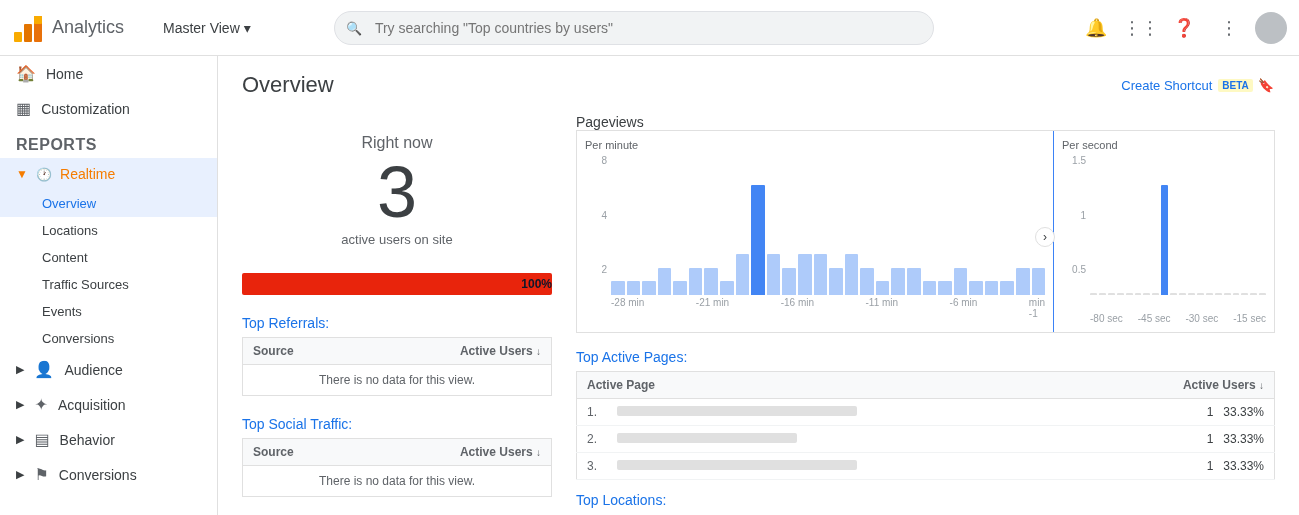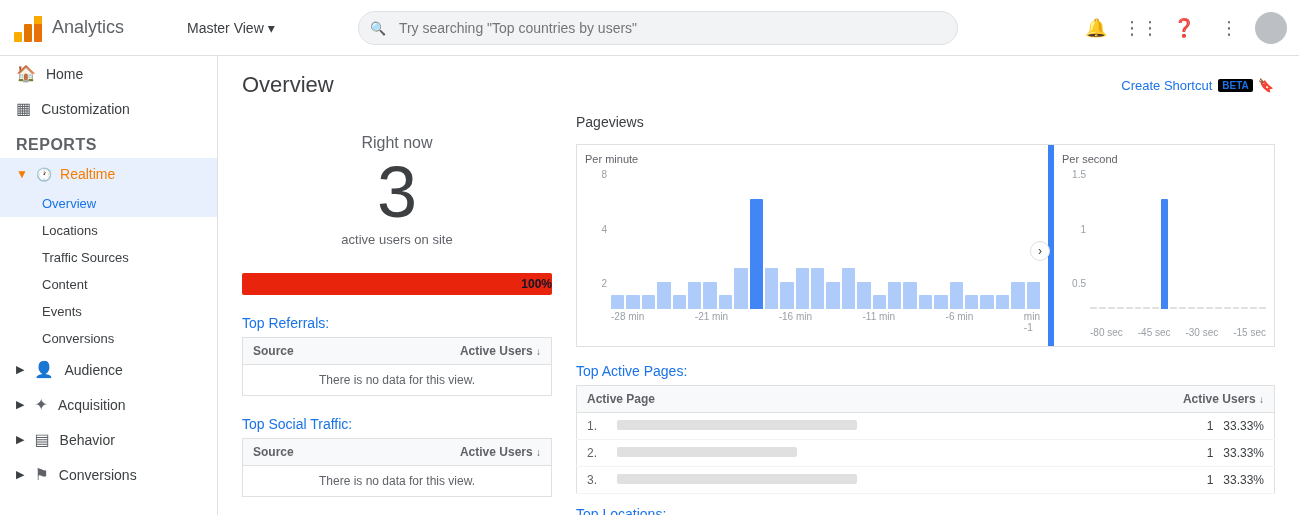--- a/index.html
+++ b/index.html
@@ -1,20 +1,20 @@
 <!DOCTYPE html>
 <html><head>
   <meta charset="utf-8">
   <style>
     * { box-sizing: border-box; margin: 0; padding: 0; }
     body { font-family: Arial, sans-serif; font-size: 13px; color: #3c4043; background: #fff; overflow: hidden; }
 
     
     .app { display: flex; flex-direction: column; height: 515px; width: 1299px; }
-    .top-bar { display: flex; align-items: center; height: 56px; background: #fff; border-bottom: 1px solid #e0e0e0; padding: 0 12px; gap: 25px; flex-shrink: 0; }
+    .top-bar { display: flex; align-items: center; height: 56px; background: #fff; border-bottom: 1px solid #e0e0e0; padding: 0 12px; gap: 1px; flex-shrink: 0; }
     .main-area { display: flex; flex: 1; overflow: hidden; }
     .sidebar { width: 218px; background: #fff; border-right: 1px solid #e0e0e0; overflow-y: auto; flex-shrink: 0; }
     .content { flex: 1; overflow-y: auto; padding: 16px 24px; background: #fff; }
 
     
     .logo-area { display: flex; align-items: center; gap: 8px; min-width: 140px; }
     .logo-icon { width: 32px; height: 32px; }
     .logo-text { font-size: 18px; color: #5f6368; font-weight: 400; }
     .master-view { display: flex; align-items: center; gap: 4px; color: #3c4043; font-size: 14px; cursor: pointer; padding: 6px 10px; border-radius: 4px; }
     .search-bar { flex: 1; max-width: 600px; margin: 0 auto; position: relative; }
@@ -30,21 +30,21 @@
     .sidebar-label { font-size: 16px; color: #5f6368; font-weight: 600; padding: 10px 16px 4px; letter-spacing: 0.5px; text-transform: uppercase; }
     .sidebar-sub { padding-left: 42px; font-size: 13px; padding-top: 6px; padding-bottom: 6px; cursor: pointer; color: #3c4043; }
     .sidebar-sub.active { color: #1a73e8; background: #e8f0fe; font-weight: 500; }
     .sidebar-expandable { display: flex; align-items: center; gap: 8px; padding: 8px 16px; cursor: pointer; }
     .realtime-section { background: #e8f0fe; }
 
     
     .overview-header { display: flex; align-items: center; justify-content: space-between; margin-bottom: 16px; }
     .overview-title { font-size: 22px; font-weight: 400; color: #3c4043; }
     .create-shortcut { display: flex; align-items: center; gap: 6px; color: #1a73e8; font-size: 13px; cursor: pointer; }
-    .beta-badge { background: #000000; color: #1a73e8; font-size: 10px; padding: 1px 4px; border-radius: 2px; font-weight: 700; }
+    .beta-badge { background: #fef9c3; color: #1a73e8; font-size: 10px; padding: 1px 4px; border-radius: 2px; font-weight: 700; }
 
     
     .content-grid { display: flex; gap: 24px; }
     .left-panel { width: 310px; flex-shrink: 0; }
     .right-panel { flex: 1; }
     .right-now-block { text-align: center; padding: 20px 0 10px; }
     .right-now-label { font-size: 16px; color: #5f6368; margin-bottom: 4px; }
     .right-now-number { font-size: 72px; color: #3c4043; font-weight: 300; line-height: 1; }
     .right-now-sub { font-size: 13px; color: #5f6368; margin-top: 4px; }
 
@@ -59,23 +59,23 @@
     .table-section { margin-top: 20px; }
     .table-title { color: #1a73e8; font-size: 14px; font-weight: 500; margin-bottom: 6px; }
     .mini-table { width: 100%; border-collapse: collapse; border: 1px solid #e0e0e0; }
     .mini-table th { background: #f8f9fa; font-size: 12px; color: #5f6368; padding: 6px 10px; text-align: left; border-bottom: 1px solid #e0e0e0; font-weight: 600; }
     .mini-table th.right { text-align: right; }
     .mini-table td { padding: 8px 10px; font-size: 12px; color: #5f6368; text-align: center; }
     .sort-icon { color: #5f6368; font-size: 10px; }
 
     
     .pageviews-section { }
-    .pageviews-title { font-size: 14px; color: #3c4043; margin-bottom: 14px; }
+    .pageviews-title { font-size: 14px; color: #3c4043; margin-bottom: 0; }
     .pageviews-charts { display: flex; gap: 0; border: 1px solid #e0e0e0; }
-    .chart-per-minute { flex: 1; padding: 8px; position: relative; border-right: 6px solid #3b82f6; }
+    .chart-per-minute { flex: 1; padding: 8px; position: relative; border-right: 1px solid #3b82f6; }
     .chart-per-second { width: 220px; padding: 8px; position: relative; }
     .chart-sub-label { font-size: 11px; color: #5f6368; margin-bottom: 4px; }
     .chart-area { height: 140px; position: relative; display: flex; align-items: flex-end; }
     .chart-arrow { position: absolute; right: -10px; top: 50%; transform: translateY(-50%); background: #fff; border: 1px solid #e0e0e0; border-radius: 50%; width: 20px; height: 20px; display: flex; align-items: center; justify-content: center; z-index: 2; cursor: pointer; font-size: 12px; }
 
     
     .active-pages-section { margin-top: 16px; }
     .active-pages-title { color: #1a73e8; font-size: 14px; font-weight: 500; margin-bottom: 6px; }
     .active-table { width: 100%; border-collapse: collapse; border: 1px solid #e0e0e0; }
     .active-table th { background: #f8f9fa; font-size: 12px; color: #5f6368; padding: 6px 10px; text-align: left; border-bottom: 1px solid #e0e0e0; font-weight: 600; }
@@ -151,24 +151,24 @@
         <span style="color:#f57c00;">🕐</span>
         <span style="font-size:14px;font-weight:500;color:#f57c00;">Realtime</span>
       </div>
       <div class="sidebar-sub active">
         <span>Overview</span>
       </div>
       <div class="sidebar-sub">
         <span>Locations</span>
       </div>
       <div class="sidebar-sub">
+        <span>Content</span>
+      </div>
+      <div class="sidebar-sub">
         <span>Traffic Sources</span>
-      </div>
-      <div class="sidebar-sub">
-        <span>Content</span>
       </div>
       <div class="sidebar-sub">
         <span>Events</span>
       </div>
       <div class="sidebar-sub">
         <span>Conversions</span>
       </div>
 
       <div class="sidebar-item">
         <span style="font-size:11px;">▶</span>

